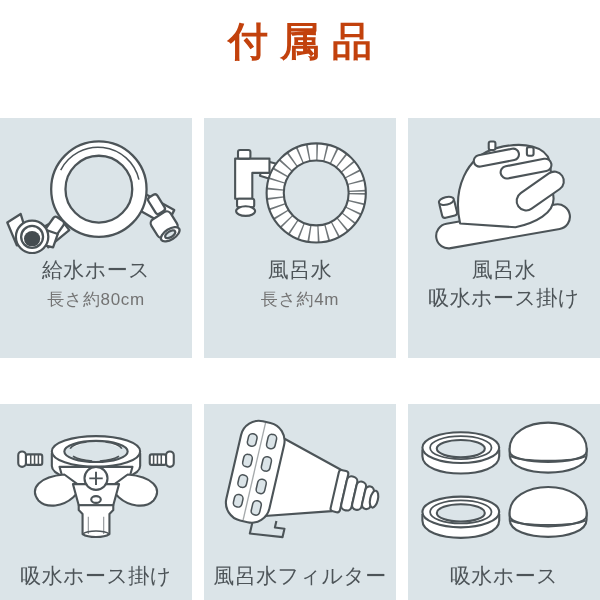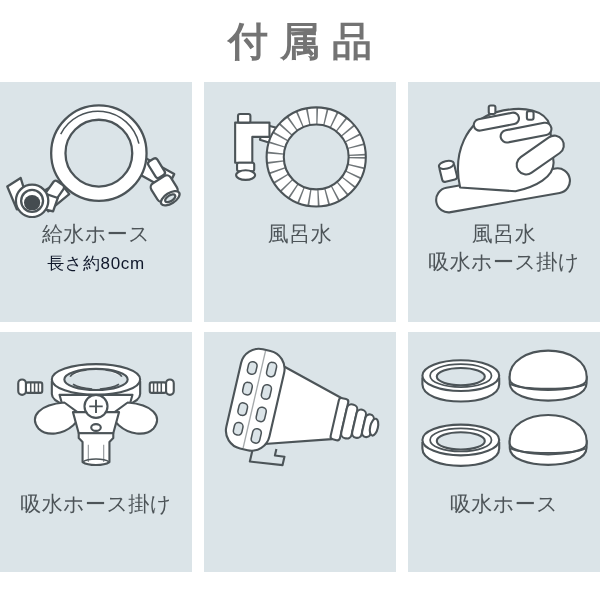--- a/index.html
+++ b/index.html
@@ -3,40 +3,40 @@
 <meta charset="utf-8">
 <style>
   html,body{margin:0;padding:0;}
   body{
     width:600px;height:600px;background:#ffffff;
     font-family:"Liberation Sans","DejaVu Sans",sans-serif;
     overflow:hidden;
   }
   .title{
     height:82px;display:flex;align-items:center;justify-content:center;
-    font-size:40px;font-weight:bold;color:#737373;
+    font-size:40px;font-weight:bold;color:#c2410c;
     letter-spacing:0.30em;text-indent:0.30em;
   }
   .grid{
     display:grid;grid-template-columns:1fr 1fr 1fr;
     column-gap:12px;row-gap:10px;
   }
   .cell{
     background:#dbe4e8;height:240px;
-    display:flex;flex-direction:column;align-items:center;
+    display:flex;flex-direction:column;align-items:center;margin-top:36px;
   }
   .art{display:flex;align-items:center;justify-content:center;}
   .r1 .art{height:128px;margin-top:10px;}
   .r2 .art{height:150px;margin-top:8px;}
   .label{
     font-size:21px;color:#4d5458;line-height:1.32;text-align:center;
     letter-spacing:0.02em;
   }
   .note{
-    font-size:17px;color:#0f172a;margin-top:4px;text-align:center;
+    font-size:17px;color:#737373;margin-top:4px;text-align:center;
     letter-spacing:0.04em;
   }
   svg{display:block;}
 </style>
 </head>
 <body>
 
 <div class="title">付属品</div>
 
 <div class="grid">
@@ -87,20 +87,21 @@
           <rect x="34" y="72" width="18" height="9" rx="2" fill="#fff"></rect>
           <ellipse cx="43" cy="85" rx="10" ry="5" fill="#fff"></ellipse>
 
           <circle cx="117" cy="66" r="52" fill="#fff"></circle>
           <circle cx="117" cy="66" r="34" fill="#dbe4e8"></circle>
           <circle cx="117" cy="66" r="43" stroke="#4c5458" stroke-width="18" stroke-dasharray="1.6 7.6" opacity="0.8"></circle>
         </g>
       </svg>
     </div>
     <div class="label">風呂水</div>
+    <div class="note">長さ約4m</div>
   </section>
 
   <section class="cell r1">
     <div class="art">
       <svg width="192" height="124" viewBox="0 0 200 130" fill="none">
         <g stroke="#4c5458" stroke-width="2.2" stroke-linejoin="round" fill="#fff">
 
           <rect x="28" y="88" width="142" height="26" rx="13" transform="rotate(-10 99 101)"></rect>
 
           <g transform="rotate(-14 42 84)">
@@ -184,20 +185,21 @@
           <rect x="56" y="99" width="9" height="15" rx="4" fill="#dbe4e8" stroke-width="1.6"></rect>
 
           <rect x="136" y="48" width="10" height="44" rx="3"></rect>
           <rect x="146" y="52" width="11" height="36" rx="5"></rect>
           <rect x="157" y="55" width="10" height="30" rx="5"></rect>
           <rect x="167" y="58" width="9" height="24" rx="4.5"></rect>
           <ellipse cx="178" cy="70" rx="4" ry="9"></ellipse>
         </g>
       </svg>
     </div>
+    <div class="label">風呂水フィルター</div>
   </section>
 
   <section class="cell r2">
     <div class="art">
       <svg width="192" height="146" viewBox="0 0 200 150" fill="none">
         <g stroke="#4c5458" stroke-width="2.2" stroke-linejoin="round" fill="#fff">
 
           <g transform="translate(55,34)">
             <path d="M-40,2 L-40,9 C-40,21 -20,27 0,27 C20,27 40,21 40,9 L40,2"></path>
             <ellipse cx="0" cy="0" rx="40" ry="16"></ellipse>

